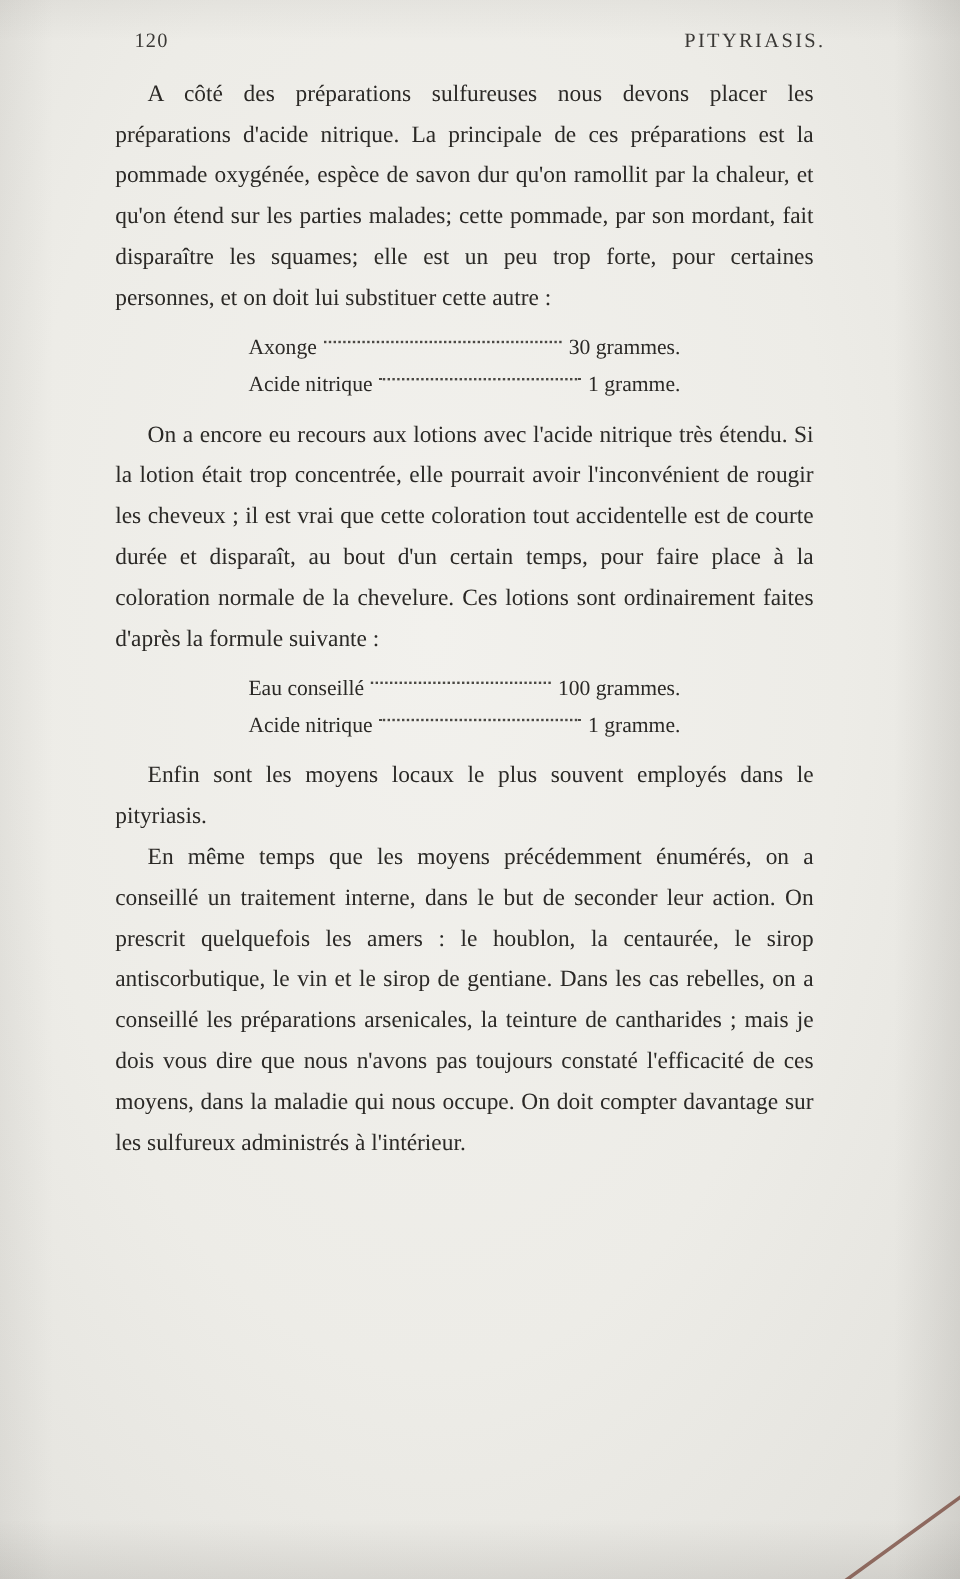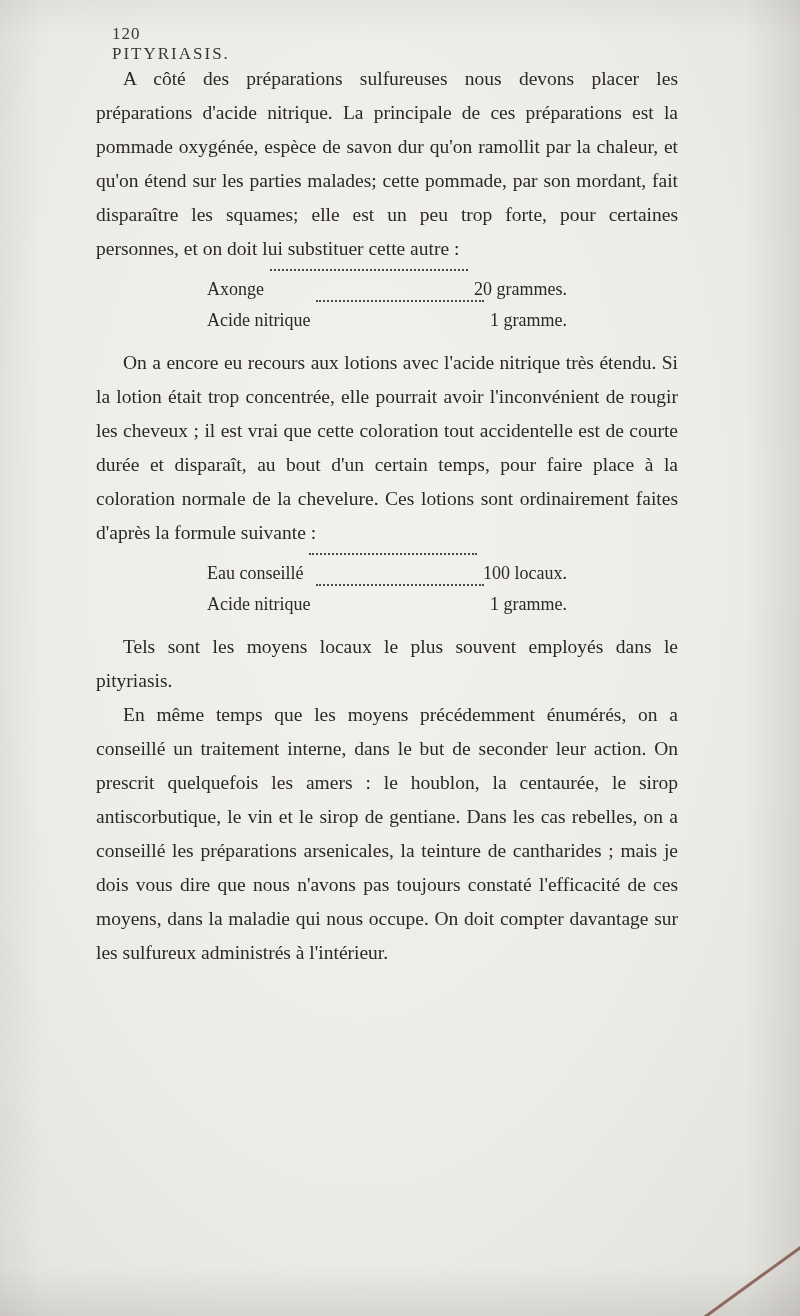--- a/index.html
+++ b/index.html
@@ -18,34 +18,34 @@
       linear-gradient(to top,   rgba(55,50,45,0.10), rgba(55,50,45,0) 50px),
       linear-gradient(to right, rgba(55,50,45,0.06), rgba(55,50,45,0) 45px),
       linear-gradient(to bottom,rgba(55,50,45,0.05), rgba(55,50,45,0) 35px),
       radial-gradient(ellipse at 45% 40%, #f2f1ed 0%, #edece7 55%, #e2e1dc 100%);
   }
   .header {
     position: absolute; top: 24px; left: 112px; right: 112px; height: 26px;
     font-size: 17px; color: #3a3835;
   }
   .pagenum { position: absolute; left: 0; top: 0; letter-spacing: 1px; }
-  .running { position: absolute; left: 0; right: 0; text-align: left; letter-spacing: 2px; margin-top: 20px; }
+  .running { position: absolute; left: 0; right: 0; text-align: right; letter-spacing: 2px; }
   .textblock {
     position: absolute; top: 62px; left: 96px; width: 582px;
     font-size: 19.5px; line-height: 34px;
     text-align: justify; text-justify: inter-word;
     color: #2b2926;
   }
   .para { margin: 0; text-indent: 27px; }
   .formula {
     width: 360px; margin: 8px auto 10px;
     font-size: 18px; line-height: 31px;
     text-align: left;
   }
-  .frow { display: flex; align-items: flex-start; }
+  .frow { display: flex; align-items: center; }
   .flabel { white-space: nowrap; }
   .leader {
     flex: 1; margin: 0 6px;
     border-bottom: 2px dotted #4a4843;
     transform: translateY(-5px);
     min-width: 30px;
   }
   .fvalue { white-space: nowrap; }
   .artifact {
     position: absolute; bottom: 26px; right: -34px;
@@ -66,45 +66,45 @@
   </div>
 
   <div class="textblock">
 
     <p class="para">A côté des préparations sulfureuses nous devons placer les préparations d'acide nitrique. La principale de ces préparations est la pommade oxygénée, espèce de savon dur qu'on ramollit par la chaleur, et qu'on étend sur les parties malades; cette pommade, par son mordant, fait disparaître les squames; elle est un peu trop forte, pour certaines personnes, et on doit lui substituer cette autre :</p>
 
     <div class="formula">
       <div class="frow">
         <span class="flabel">Axonge</span>
         <span class="leader"></span>
-        <span class="fvalue">20 grammes.</span>
+        <span class="fvalue">30 grammes.</span>
       </div>
       <div class="frow">
         <span class="flabel">Acide nitrique</span>
         <span class="leader"></span>
         <span class="fvalue">1 gramme.</span>
       </div>
     </div>
 
     <p class="para">On a encore eu recours aux lotions avec l'acide nitrique très étendu. Si la lotion était trop concentrée, elle pourrait avoir l'inconvénient de rougir les cheveux ; il est vrai que cette coloration tout accidentelle est de courte durée et disparaît, au bout d'un certain temps, pour faire place à la coloration normale de la chevelure. Ces lotions sont ordinairement faites d'après la formule suivante :</p>
 
     <div class="formula">
       <div class="frow">
         <span class="flabel">Eau conseillé</span>
         <span class="leader"></span>
-        <span class="fvalue">100 locaux.</span>
+        <span class="fvalue">100 grammes.</span>
       </div>
       <div class="frow">
         <span class="flabel">Acide nitrique</span>
         <span class="leader"></span>
         <span class="fvalue">1 gramme.</span>
       </div>
     </div>
 
-    <p class="para">Tels sont les moyens locaux le plus souvent employés dans le pityriasis.</p>
+    <p class="para">Enfin sont les moyens locaux le plus souvent employés dans le pityriasis.</p>
 
     <p class="para">En même temps que les moyens précédemment énumérés, on a conseillé un traitement interne, dans le but de seconder leur action. On prescrit quelquefois les amers : le houblon, la centaurée, le sirop antiscorbutique, le vin et le sirop de gentiane. Dans les cas rebelles, on a conseillé les préparations arsenicales, la teinture de cantharides ; mais je dois vous dire que nous n'avons pas toujours constaté l'efficacité de ces moyens, dans la maladie qui nous occupe. On doit compter davantage sur les sulfureux administrés à l'intérieur.</p>
 
 
   </div>
 
   <div class="artifact"></div>
 
 </div>
 

